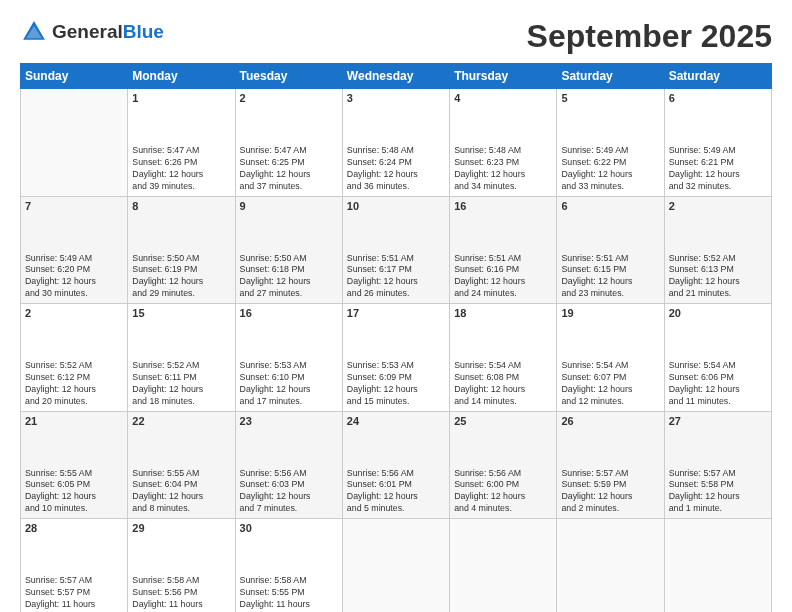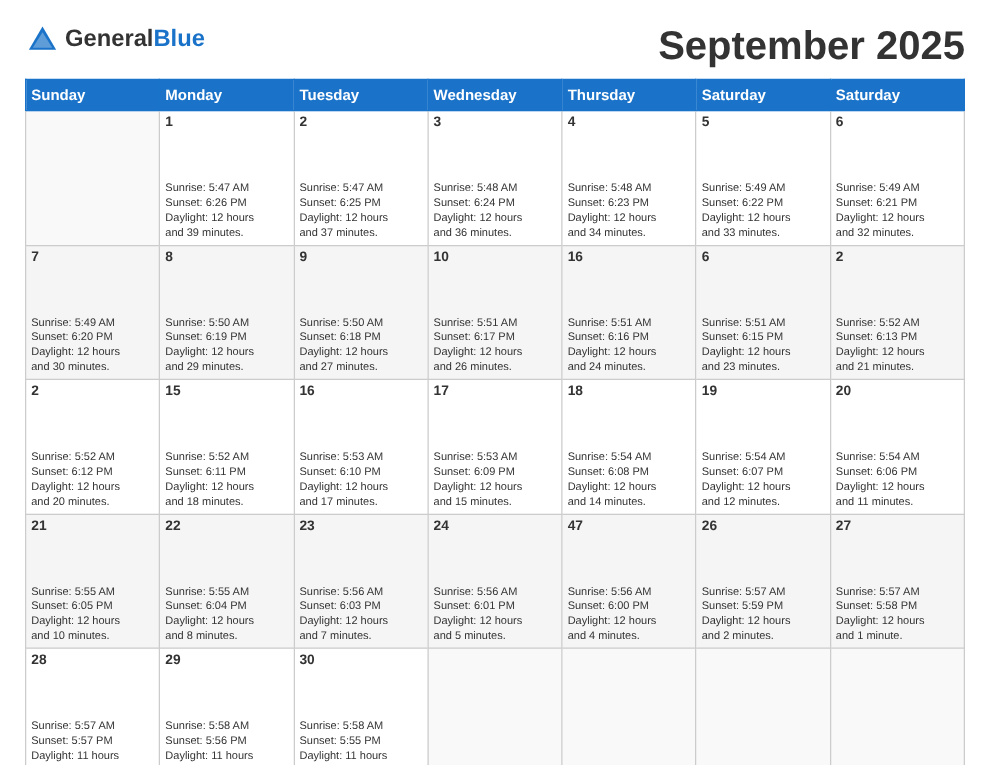--- a/index.html
+++ b/index.html
@@ -290,21 +290,21 @@
 and 7 minutes.</div>
           </td>
           <td>
             <div class="day-num">24</div>
             <div class="day-info" style="white-space: pre-line;">Sunrise: 5:56 AM
 Sunset: 6:01 PM
 Daylight: 12 hours
 and 5 minutes.</div>
           </td>
           <td>
-            <div class="day-num">47</div>
+            <div class="day-num">25</div>
             <div class="day-info" style="white-space: pre-line;">Sunrise: 5:56 AM
 Sunset: 6:00 PM
 Daylight: 12 hours
 and 4 minutes.</div>
           </td>
           <td>
             <div class="day-num">26</div>
             <div class="day-info" style="white-space: pre-line;">Sunrise: 5:57 AM
 Sunset: 5:59 PM
 Daylight: 12 hours

